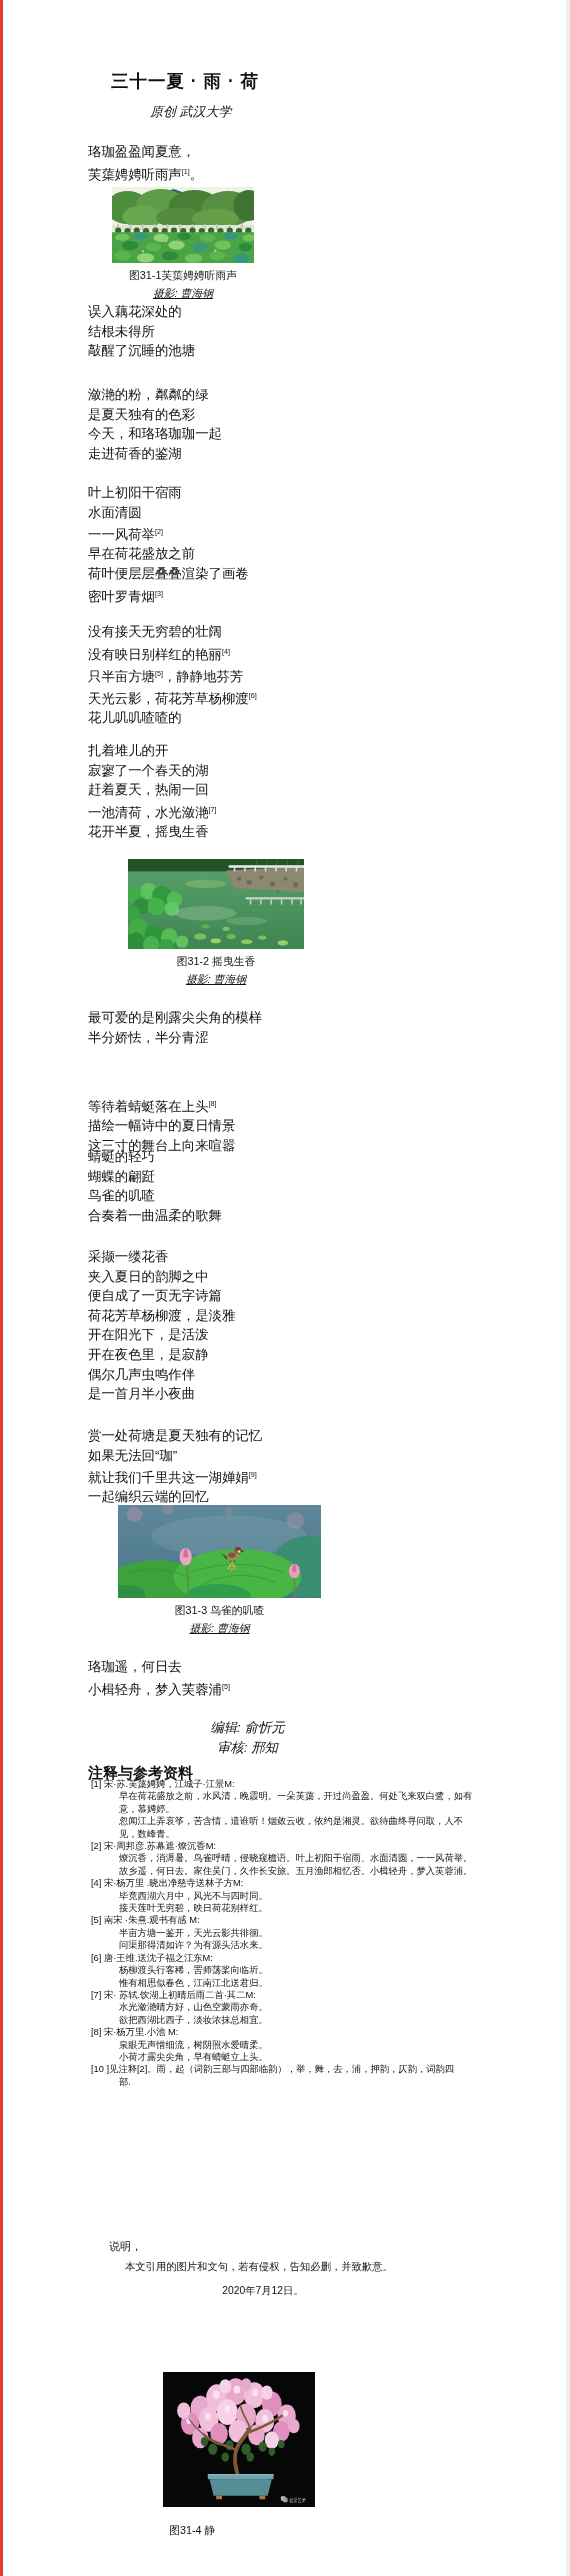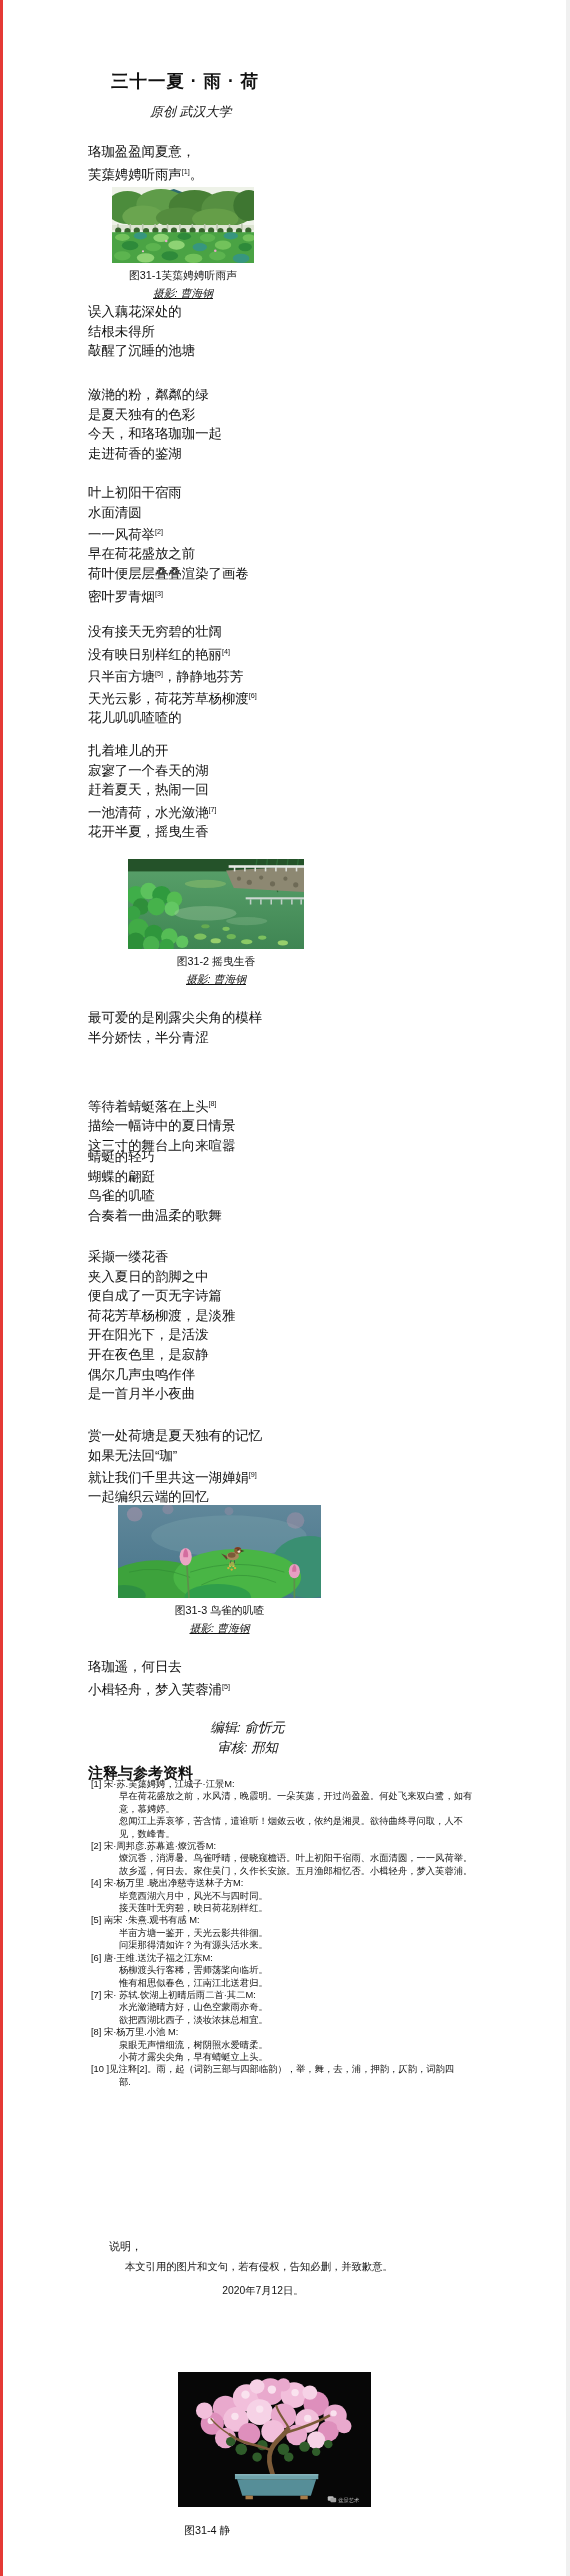--- a/index.html
+++ b/index.html
@@ -381,21 +381,21 @@
     <div>
       <div class="note-head">[10 ]见注释[2]。雨，起（词韵三部与四部临韵），举，舞，去，浦，押韵，仄韵，词韵四</div>
       <div class="note-line">部.</div>
     </div>
   </div>
 
 <div class="abs stmt-head" style="left:109px;top:2237px">说明，</div>
 <div class="abs stmt-body" style="left:125px;top:2260px">本文引用的图片和文句，若有侵权，告知必删，并致歉意。</div>
 <div class="abs stmt-date" style="left:67px;top:2284px;width:392px">2020年7月12日。</div>
 
-<figure class="fig fig-left" style="left:178px;top:2372px;width:193px">
+<figure class="fig fig-left" style="left:163px;top:2372px;width:152px">
   <div class="photo" style="height:135px">
     <svg viewBox="0 0 366 262" preserveAspectRatio="none">
       <rect width="366" height="262" fill="#070707"></rect>
       <g>
         <circle cx="90" cy="70" r="24" fill="#e9a9cd"></circle>
           <circle cx="130" cy="50" r="26" fill="#f2bfdb"></circle>
         <circle cx="175" cy="38" r="26" fill="#e9a9cd"></circle>
           <circle cx="220" cy="45" r="25" fill="#f2bfdb"></circle>
         <circle cx="262" cy="62" r="24" fill="#de8fbc"></circle>
           <circle cx="298" cy="85" r="22" fill="#e9a9cd"></circle>

